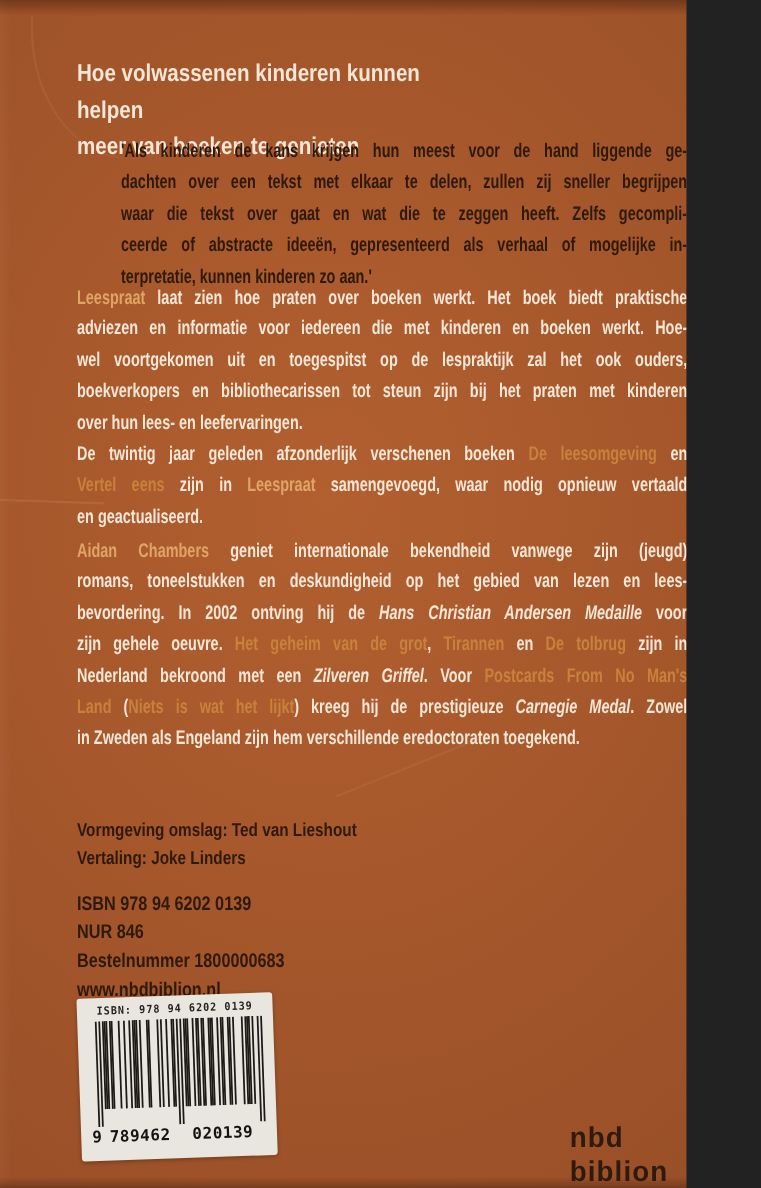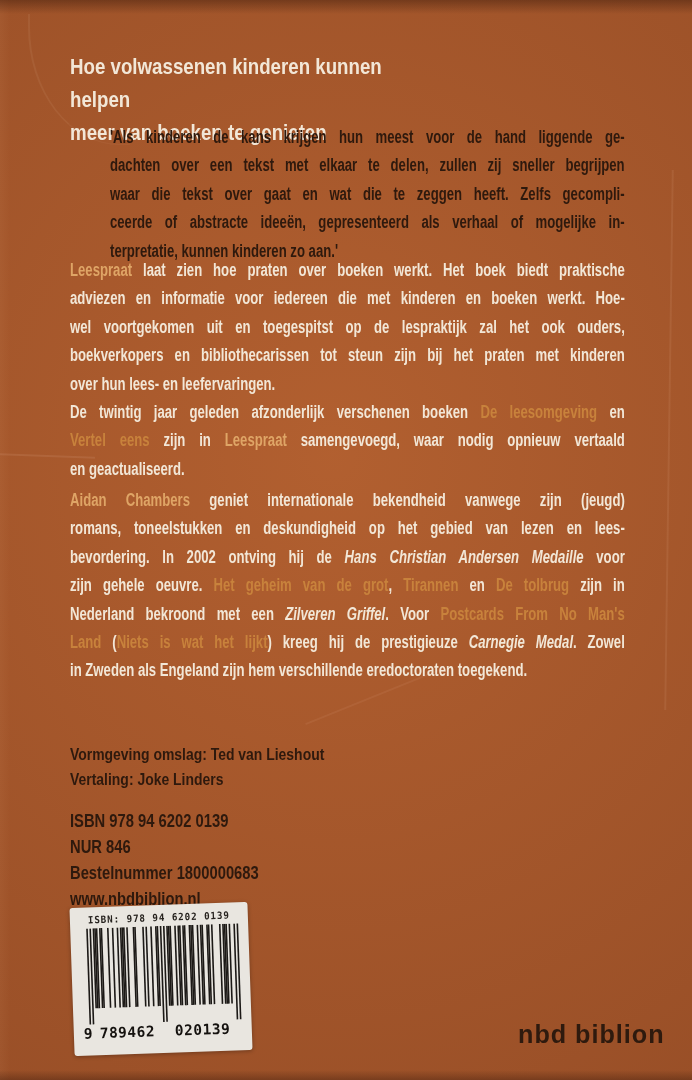--- a/index.html
+++ b/index.html
@@ -1,17 +1,17 @@
 <!DOCTYPE html>
 <html style="--background: #a9572b; --text_light: #f2e7d7; --text_dark: #2e190d; --gold: #dfa566; --gold_dim: #c8823c; --paper: #e9e6e0; --bars: #1c1916;"><head>
 <meta charset="utf-8">
 <style>
   html,body{margin:0;padding:0;background:#222;}
   .page{
-    position:relative;width:692px;height:1080px;overflow:hidden;
+    position:relative;width:624px;height:1080px;overflow:hidden;
     font-family:"Liberation Sans",sans-serif;
     background:
       linear-gradient(180deg, rgba(40,15,5,.38) 0px, rgba(40,15,5,0) 14px),
       linear-gradient(0deg, rgba(35,12,4,.30) 0px, rgba(35,12,4,0) 10px),
       linear-gradient(90deg, rgba(255,200,160,.05) 0px, rgba(255,200,160,0) 10px),
       radial-gradient(135% 95% at 48% 42%, rgba(255,170,90,.10) 0%, rgba(30,10,4,.18) 100%),
       var(--background,#a9572b);
   }
   .scratch{position:absolute;pointer-events:none;}
   .condense{transform-origin:0 0;}

